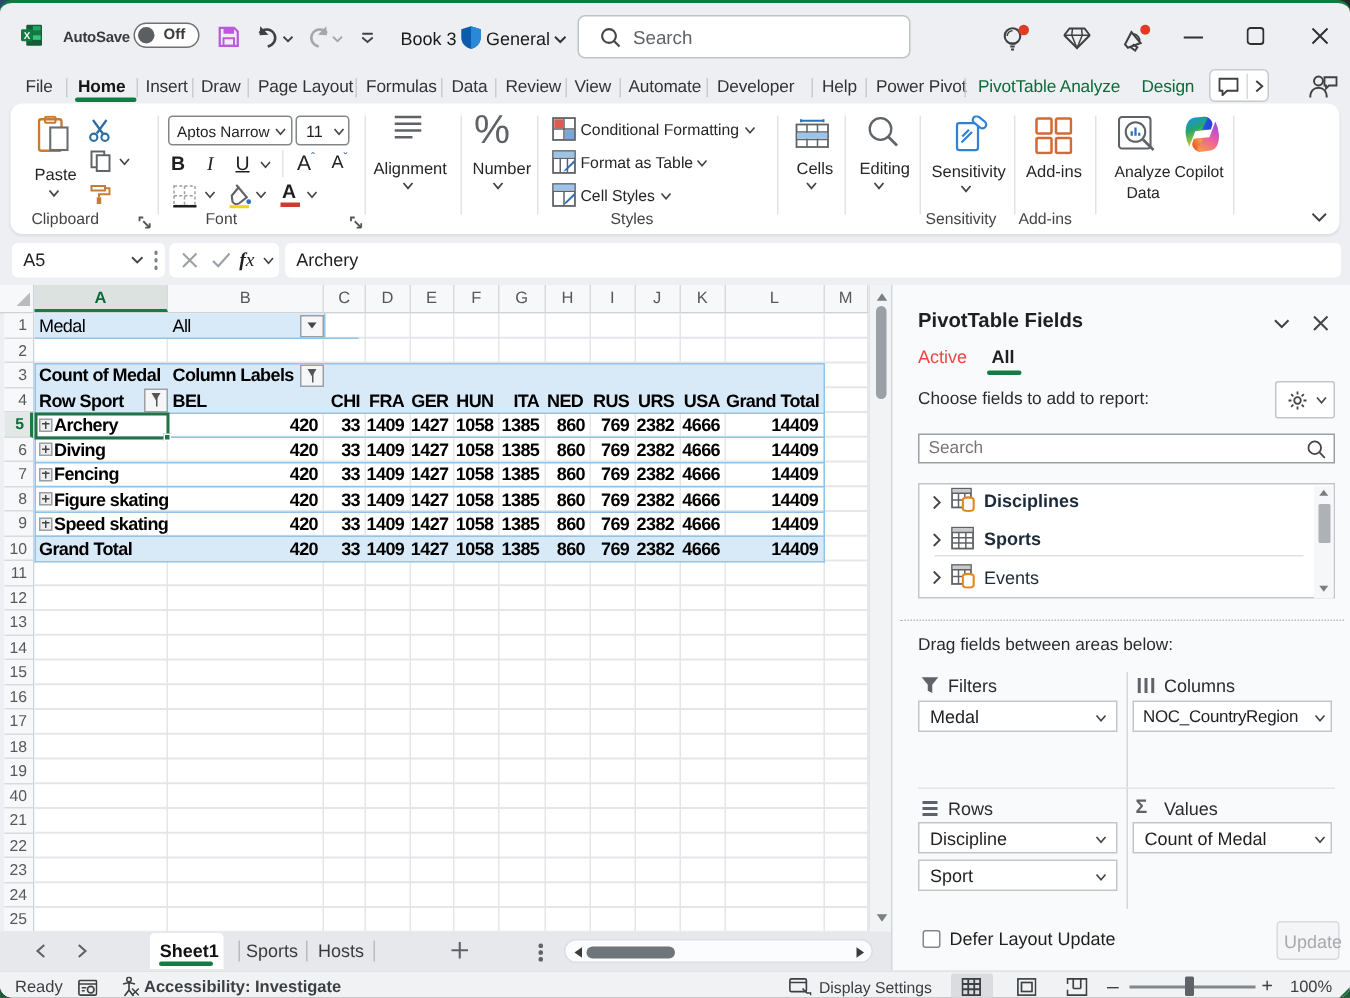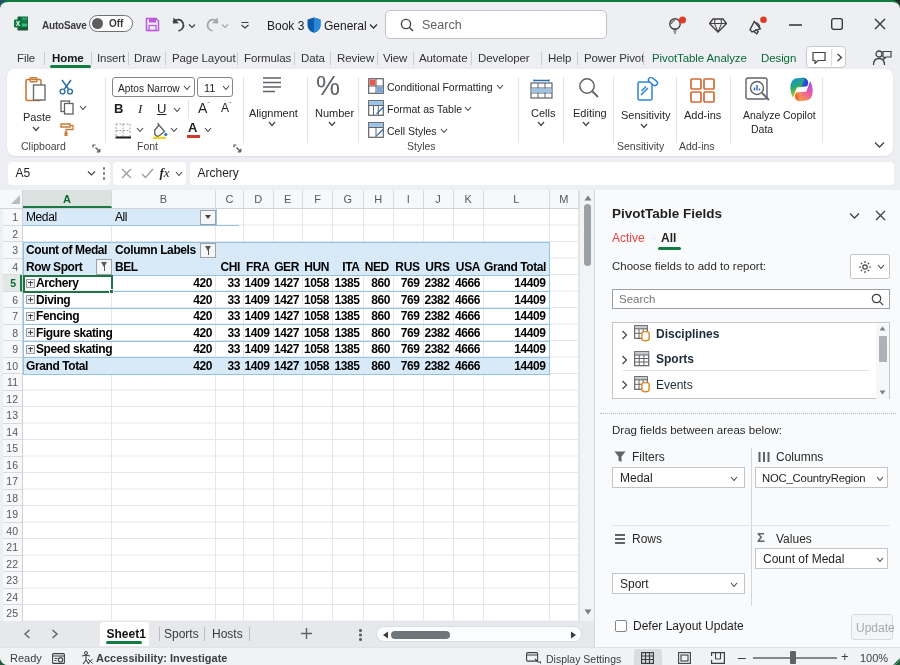--- a/index.html
+++ b/index.html
@@ -742,20 +742,26 @@
     <svg class="abs" style="left:120px;top:8px" width="8" height="6" viewBox="0 0 8 6">
           <path d="M1 1 L4 4.5 L7 1" fill="none" stroke="#444" stroke-width="1.1"></path>
         </svg>
   </div>
   <svg class="abs" style="left:19px;top:343px" width="12" height="12" viewBox="0 0 12 12">
         <path d="M1 2 H11 M1 6 H11 M1 10 H11" stroke="#5f6368" stroke-width="2"></path>
       </svg>
   <span class="abs ptxt" style="left:37px;top:342px">Rows</span>
   <span class="abs" style="left:162px;top:340px;font-size:13px;font-weight:bold;color:#5f6368">Σ</span>
   <span class="abs ptxt" style="left:181px;top:342px">Values</span>
+  <div class="pbox" style="left:17px;top:358px;width:133px;height:21px">
+    <span class="abs" style="left:7px;top:3px;font-size:12px;color:#1f1f1f">Discipline</span>
+    <svg class="abs" style="left:117px;top:8px" width="8" height="6" viewBox="0 0 8 6">
+          <path d="M1 1 L4 4.5 L7 1" fill="none" stroke="#444" stroke-width="1.1"></path>
+        </svg>
+  </div>
   <div class="pbox" style="left:17px;top:383px;width:133px;height:21px">
     <span class="abs" style="left:7px;top:3px;font-size:12px;color:#1f1f1f">Sport</span>
     <svg class="abs" style="left:117px;top:8px" width="8" height="6" viewBox="0 0 8 6">
           <path d="M1 1 L4 4.5 L7 1" fill="none" stroke="#444" stroke-width="1.1"></path>
         </svg>
   </div>
   <div class="pbox" style="left:160px;top:358px;width:133px;height:21px">
     <span class="abs" style="left:7px;top:3px;font-size:12px;color:#1f1f1f">Count of Medal</span>
     <svg class="abs" style="left:120px;top:8px" width="8" height="6" viewBox="0 0 8 6">
           <path d="M1 1 L4 4.5 L7 1" fill="none" stroke="#444" stroke-width="1.1"></path>

